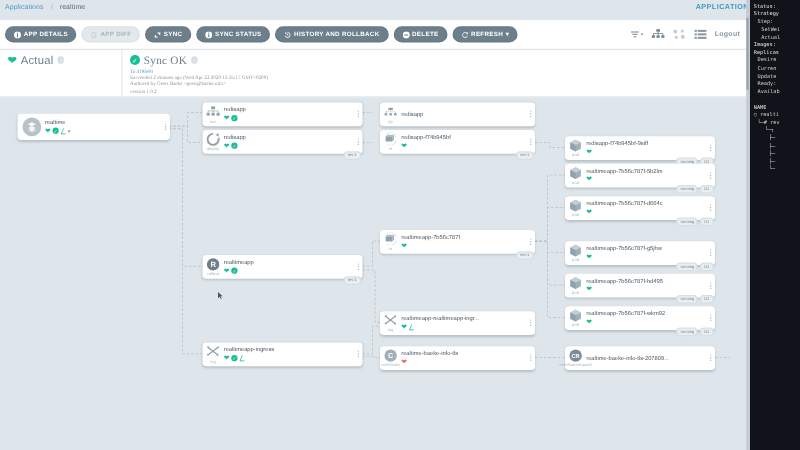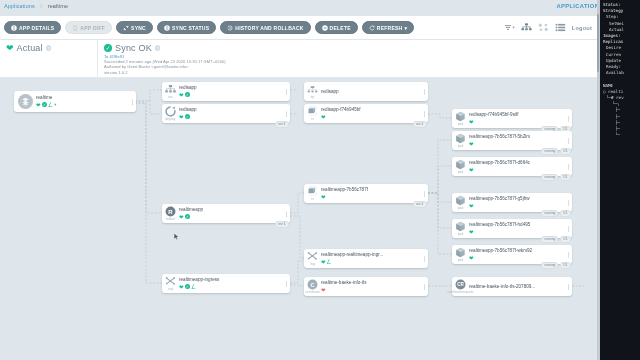--- a/index.html
+++ b/index.html
@@ -262,21 +262,21 @@
 <div id="status-strip">
   <div class="status-col" style="width:97px">
     <div class="status-head">
       <span class="heart">❤</span>
       <span class="label">Actual</span>
       <span class="qmark">?</span>
     </div>
   </div>
 
 
-  <div class="status-col sep" style="flex:1 1 auto; overflow:hidden;">
+  <div class="status-col sep" style="flex:1 1 auto; overflow:hidden;font-family:Liberation Serif, serif;">
     <div class="status-head">
       <span class="check">✓</span>
       <span class="label">Sync OK</span>
       <span class="qmark">?</span>
     </div>
     <div class="status-lines">
       <div class="rev">To 419fe91</div>
       <div>Succeeded 2 minutes ago (Wed Apr 22 2020 15:35:17 GMT+0200)</div>
       <div>Authored by Geert Baeke &lt;geert@baeke.info&gt;</div>
       <div>version 1.0.2</div>

